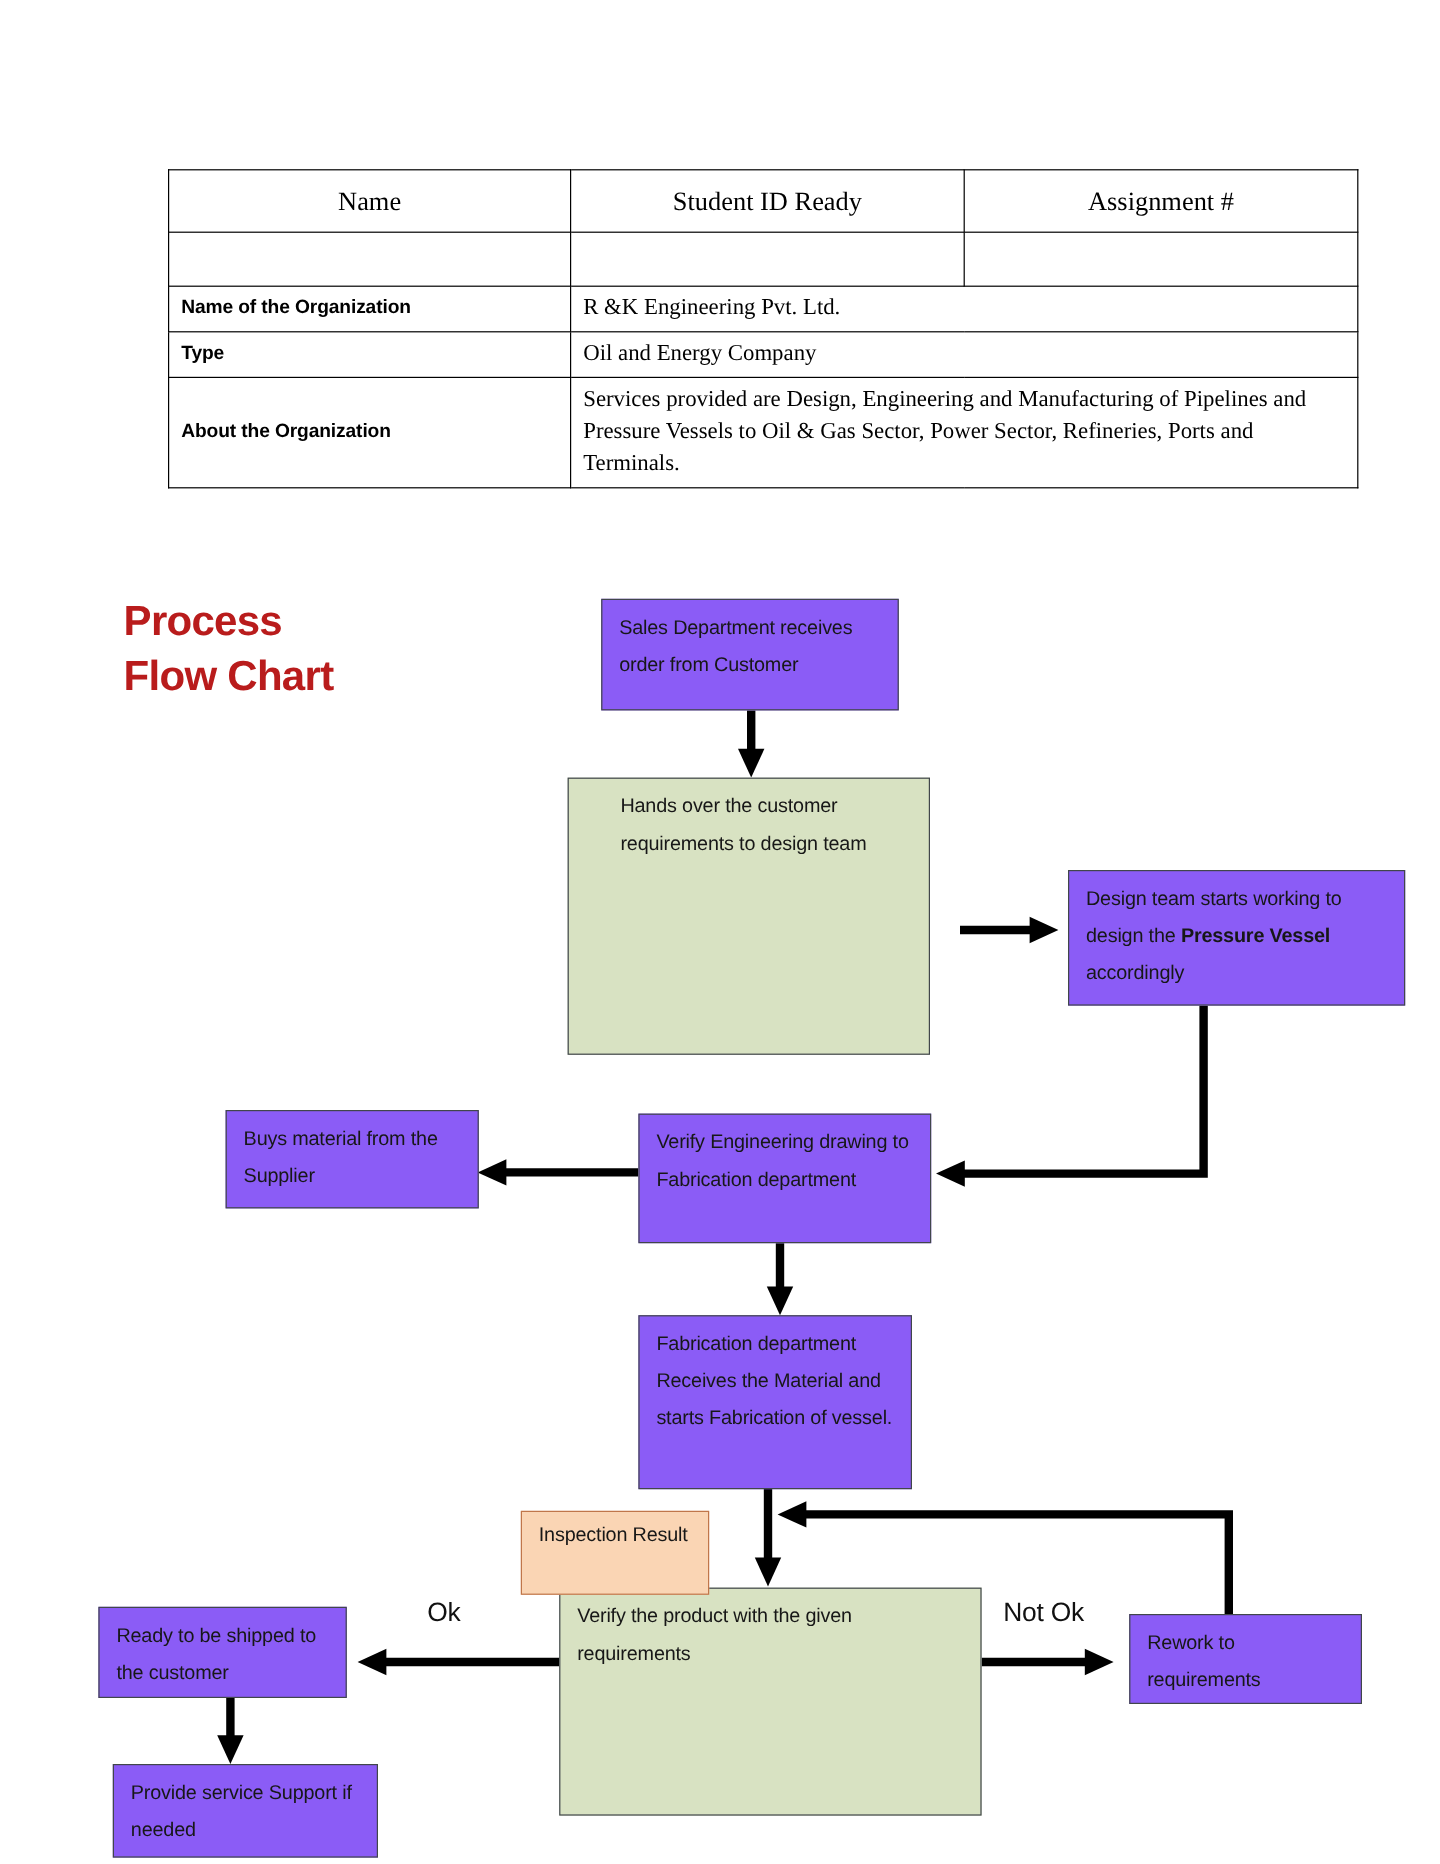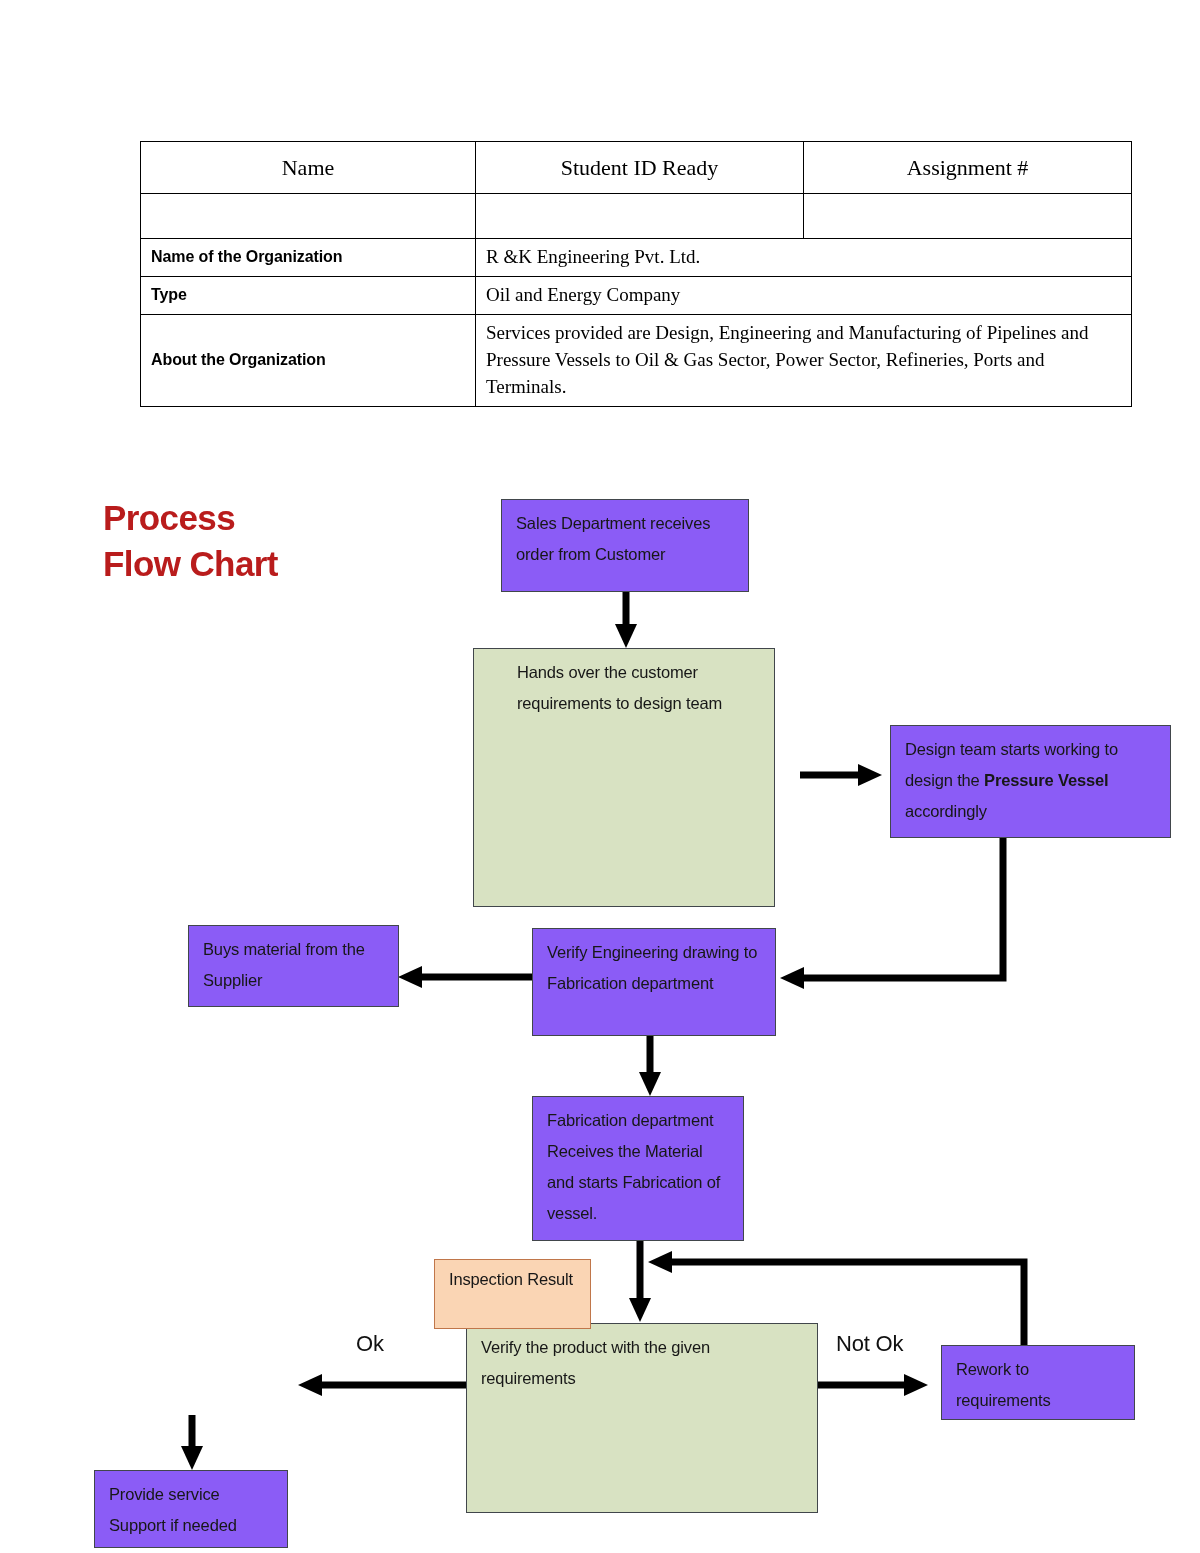--- a/index.html
+++ b/index.html
@@ -173,36 +173,37 @@
     </g>
 
     <g>
       <line x1="192" y1="1415" x2="192" y2="1450"></line>
       <polygon points="192,1470 181,1446 203,1446"></polygon>
     </g>
   </svg>
 
   <div class="fbox blue" style="left:501px;top:499px;width:248px;height:93px;">Sales Department receives order from Customer</div>
 
-  <div class="fbox green" style="left:473px;top:648px;width:302px;height:259px;padding-left:43px;">Hands over the customer requirements to design team</div>
+  <div class="fbox green" style="left:473px;top:648px;width:302px;height:231px;padding-left:43px;">Hands over the customer requirements to design team</div>
 
   <div class="fbox blue" style="left:890px;top:725px;width:281px;height:113px;"><span>Design team starts working to design the </span><b>Pressure Vessel</b><span> accordingly</span></div>
 
   <div class="fbox blue" style="left:188px;top:925px;width:211px;height:82px;">Buys material from the Supplier</div>
 
   <div class="fbox blue" style="left:532px;top:928px;width:244px;height:108px;">Verify Engineering drawing to Fabrication department</div>
 
-  <div class="fbox blue" style="left:532px;top:1096px;width:212px;height:145px;">Fabrication department Receives the Material and starts Fabrication of vessel.</div>
+  <div class="fbox blue" style="left:532px;top:1096px;width:228px;height:145px;">Fabrication department Receives the Material and starts Fabrication of vessel.</div>
 
   <div class="fbox green" style="left:466px;top:1323px;width:352px;height:190px;">Verify the product with the given requirements</div>
 
   <div class="fbox peach" style="left:434px;top:1259px;width:157px;height:70px;line-height:1.62;padding-top:6px;">Inspection Result</div>
 
-
-  <div class="fbox blue" style="left:94px;top:1470px;width:194px;height:78px;">Provide service Support if needed</div>
+  <div class="fbox blue" style="left:82px;top:1339px;width:207px;height:76px;">Ready to be shipped to the customer</div>
+
+  <div class="fbox blue" style="left:94px;top:1470px;width:221px;height:78px;">Provide service Support if needed</div>
 
   <div class="fbox blue" style="left:941px;top:1345px;width:194px;height:75px;">Rework to requirements</div>
 
   <div class="edgelbl" style="left:356px;top:1331px;">Ok</div>
 
   <div class="edgelbl" style="left:836px;top:1331px;">Not Ok</div>
 
 </div>
 
 </body></html>

